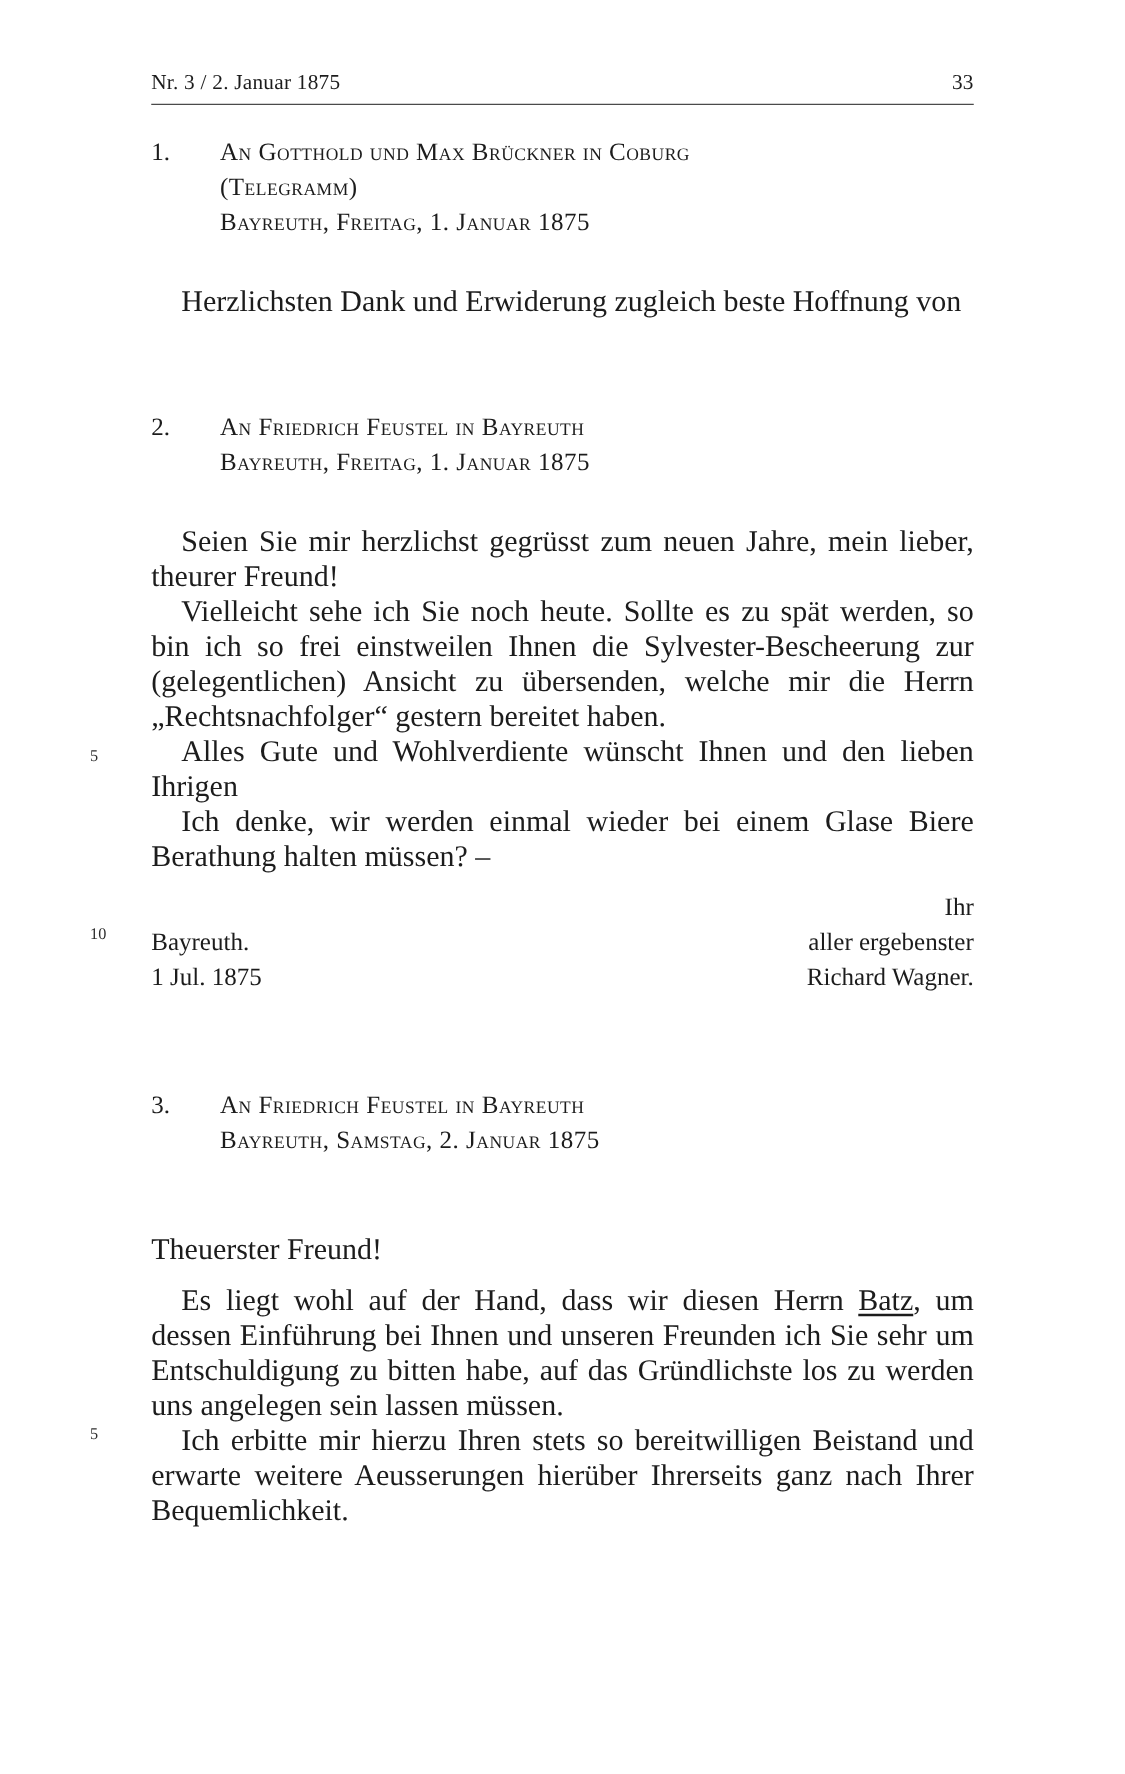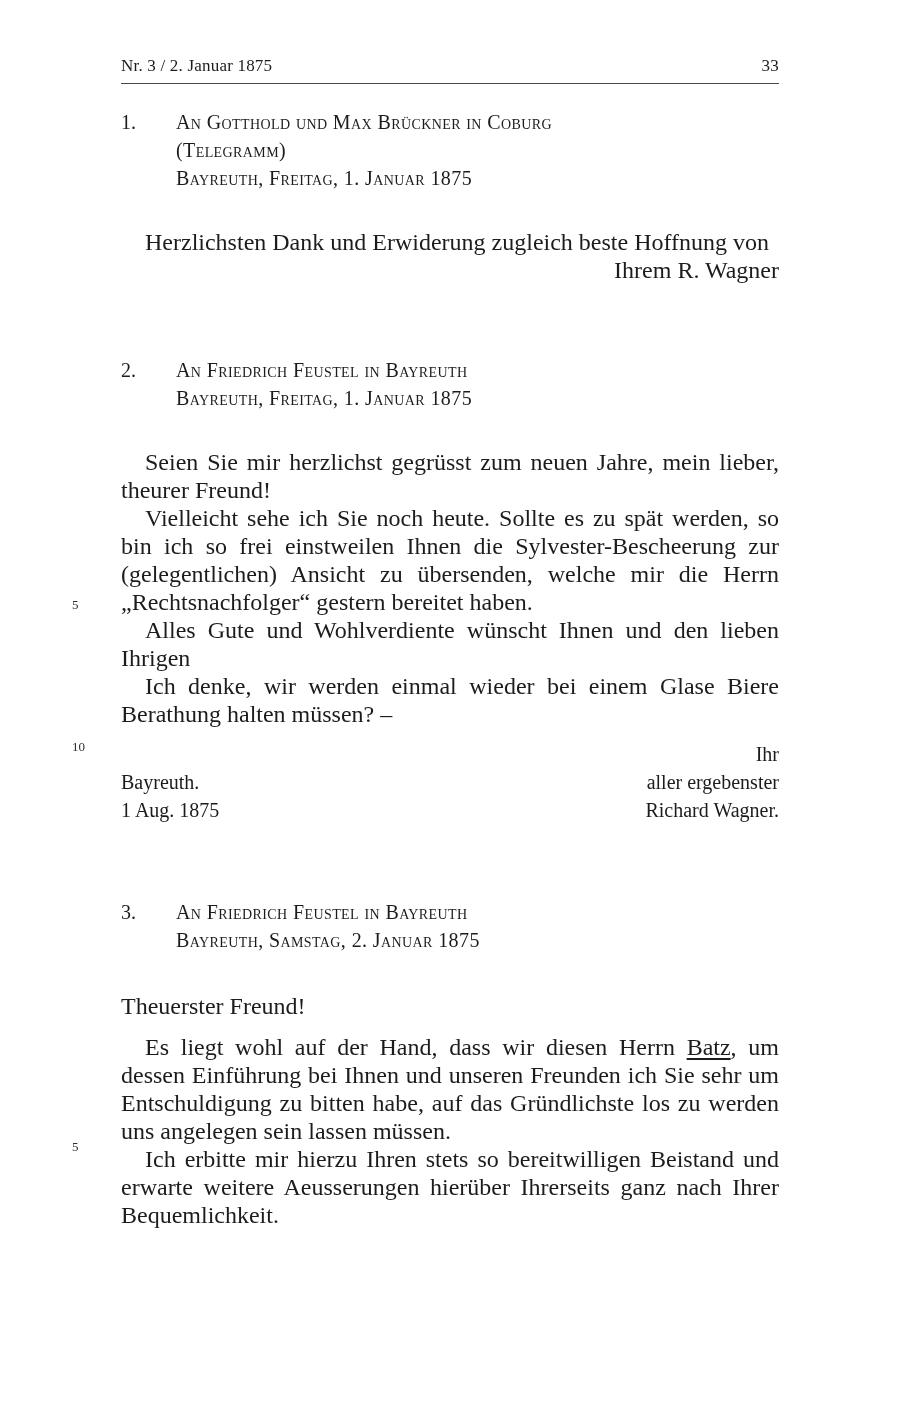--- a/index.html
+++ b/index.html
@@ -45,21 +45,21 @@
   .letter-3 .letter-heading { margin-top: 74px; }
 
   .body {
     font-size: 24px;
     line-height: 28px;
     text-align: justify;
   }
   .indent { text-indent: 24px; }
   .no-indent { text-indent: 0; }
   .first-body { margin-top: 36px; }
-  .salutation { margin-top: 38px; text-align: left; }
+  .salutation { margin-top: 60px; text-align: left; }
   .after-salutation { margin-top: 13px; }
 
   .sig-right { text-align: right; }
 
   .sig-block { margin-top: 12px; }
   .sig-row {
     display: flex;
     justify-content: space-between;
     font-size: 20px;
     line-height: 28px;
@@ -99,21 +99,20 @@
     <section class="letter letter-1">
       <div class="letter-heading">
         <span class="letter-number">1.</span>
         <div class="heading-lines">
           <div class="hl">An Gotthold und Max Brückner in Coburg</div>
           <div class="hl">(Telegramm)</div>
           <div class="hl">Bayreuth, Freitag, 1. Januar 1875</div>
         </div>
       </div>
       <p class="body indent first-body">Herzlichsten Dank und Erwiderung zugleich beste Hoffnung von</p>
-      <p class="body sig-right">Ihrem R. Wagner</p>
     </section>
 
     <section class="letter letter-2">
       <div class="letter-heading">
         <span class="letter-number">2.</span>
         <div class="heading-lines">
           <div class="hl">An Friedrich Feustel in Bayreuth</div>
           <div class="hl">Bayreuth, Freitag, 1. Januar 1875</div>
         </div>
       </div>
@@ -124,21 +123,21 @@
 
       <div class="sig-block">
         <div class="sig-row right-only">
           <span>Ihr</span>
         </div>
         <div class="sig-row">
           <span>Bayreuth.</span>
           <span>aller ergebenster</span>
         </div>
         <div class="sig-row">
-          <span>1 Aug. 1875</span>
+          <span>1 Jul. 1875</span>
           <span>Richard Wagner.</span>
         </div>
       </div>
     </section>
 
     <section class="letter letter-3">
       <div class="letter-heading">
         <span class="letter-number">3.</span>
         <div class="heading-lines">
           <div class="hl">An Friedrich Feustel in Bayreuth</div>

